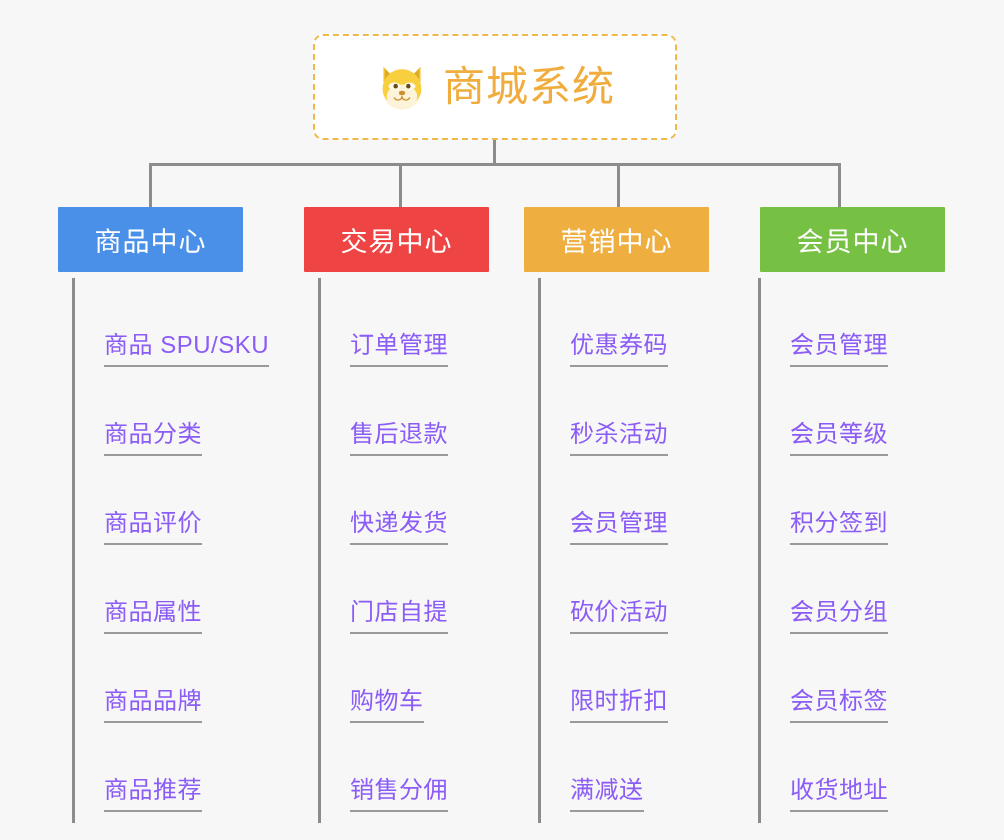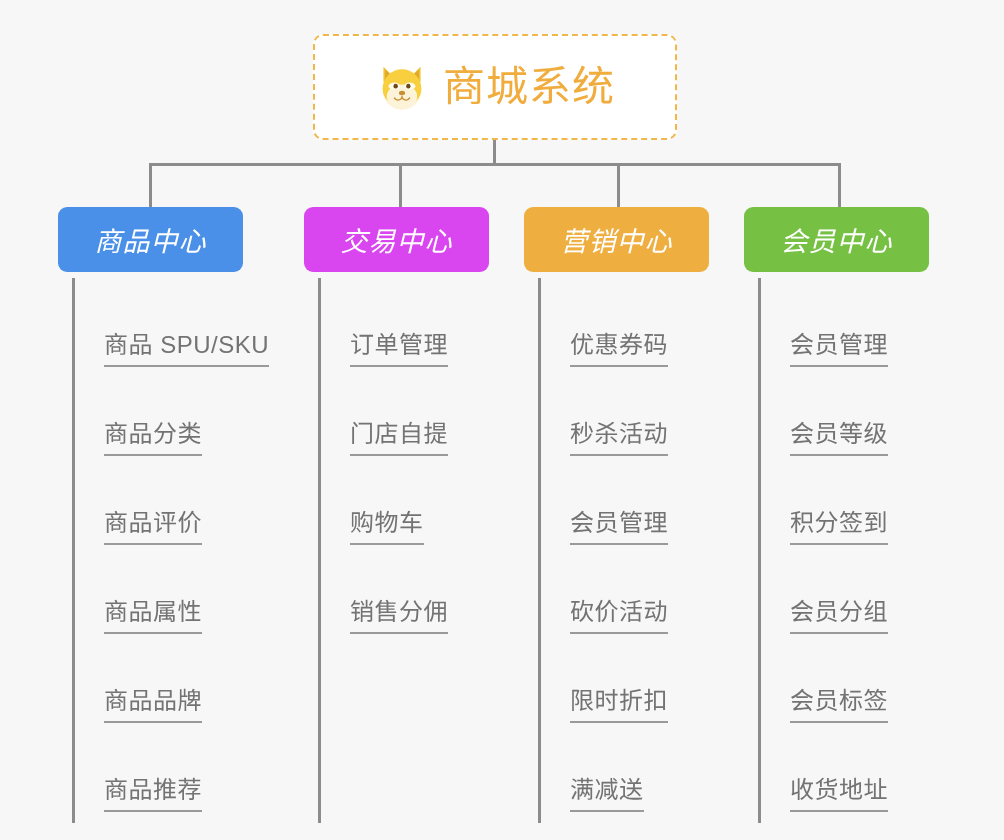--- a/index.html
+++ b/index.html
@@ -67,33 +67,32 @@
   }
   .col-0 { left: 58px; }
   .col-1 { left: 278px; }
   .col-2 { left: 498px; }
   .col-3 { left: 718px; }
 
   .cat-header {
     width: 185px;
     height: 65px;
     box-sizing: border-box;
-    border-radius: 9px;
+    border-radius: 1px;
     display: flex;
     align-items: center;
     justify-content: center;
     color: #ffffff;
     font-size: 27px;
     letter-spacing: 1px;
     white-space: nowrap;
-    font-style: italic;
   }
   .col-1 .cat-header,
   .col-2 .cat-header { margin-left: 26px; }
-  .col-3 .cat-header { margin-left: 26px; }
+  .col-3 .cat-header { margin-left: 42px; }
 
   .leaf-list {
     position: relative;
     margin: 0;
     padding: 0;
     list-style: none;
     margin-top: 6px;
   }
   
   .leaf-list::before {
@@ -119,21 +118,21 @@
     padding-left: 46px;
     box-sizing: border-box;
   }
   .col-1 .leaf-item,
   .col-2 .leaf-item,
   .col-3 .leaf-item {
     padding-left: 72px;
   }
   .leaf-label {
     font-size: 24px;
-    color: #737373;
+    color: #8b5cf6;
     line-height: 1;
     padding-bottom: 8px;
     border-bottom: 2px solid #9a9a9a;
     white-space: nowrap;
     letter-spacing: 0.5px;
   }
 </style>
 </head>
 <body style="background: rgb(247, 247, 247);">
 
@@ -187,24 +186,30 @@
       <li class="leaf-item">
           <span class="leaf-label">商品品牌</span>
         </li>
       <li class="leaf-item">
           <span class="leaf-label">商品推荐</span>
         </li>
     </ul>
   </div>
 
   <div class="column col-1">
-    <div class="cat-header" style="background: #d946ef;">交易中心</div>
+    <div class="cat-header" style="background: #ef4444;">交易中心</div>
     <ul class="leaf-list" style="--trunk: #8c8c8c;">
       <li class="leaf-item">
           <span class="leaf-label">订单管理</span>
+        </li>
+      <li class="leaf-item">
+          <span class="leaf-label">售后退款</span>
+        </li>
+      <li class="leaf-item">
+          <span class="leaf-label">快递发货</span>
         </li>
       <li class="leaf-item">
           <span class="leaf-label">门店自提</span>
         </li>
       <li class="leaf-item">
           <span class="leaf-label">购物车</span>
         </li>
       <li class="leaf-item">
           <span class="leaf-label">销售分佣</span>
         </li>

